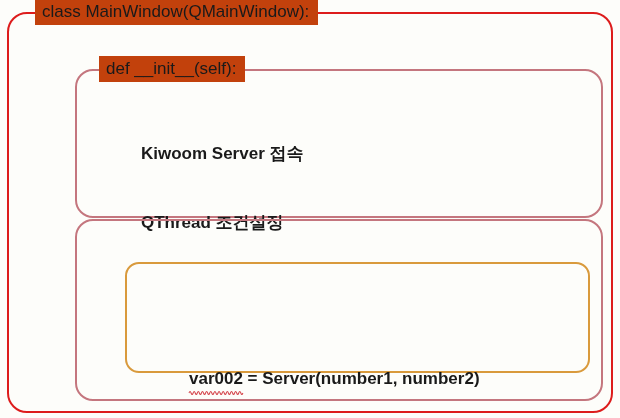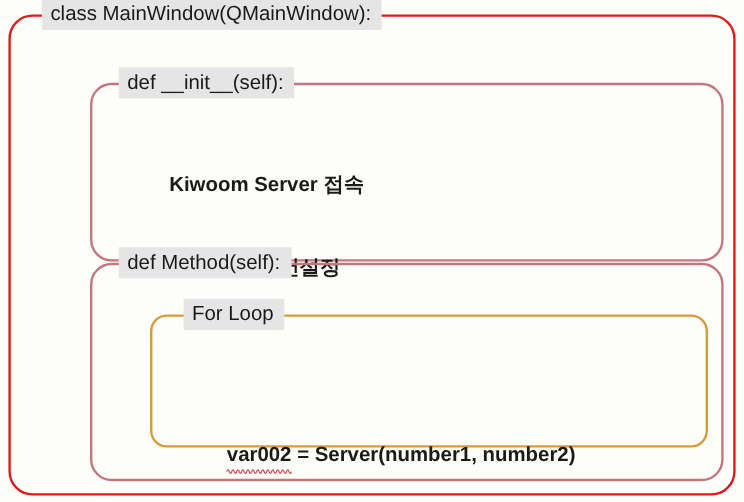--- a/index.html
+++ b/index.html
@@ -32,21 +32,21 @@
     inset: 0;
     box-sizing: border-box;
     border-style: solid;
     border-radius: 18px;
     pointer-events: none;
   }
   
   .gb-label {
     position: absolute;
     top: -0.75em;
-    background: #e5e5e5;
+    background: #c2410c;
     padding: 0 9px 0 7px;
     line-height: 1.5em;
     white-space: nowrap;
     color: #1a1a1a;
   }
   .gb-body {
     position: absolute;
     color: #1a1a1a;
     white-space: pre;
     font-weight: bold;
@@ -173,26 +173,24 @@
       <div class="gb-frame"></div>
       <div class="gb-label">def __init__(self):</div>
       <div class="gb-body">
         <span class="codeline">Kiwoom Server 접속</span>
         <span class="codeline">QThread 조건설정</span>
       </div>
     </div>
 
     <div class="groupbox rose" id="box-method">
       <div class="gb-frame"></div>
-      <div class="gb-label">def Method(self):</div>
     </div>
 
     <div class="groupbox" id="box-forloop">
       <div class="gb-frame"></div>
-      <div class="gb-label">For Loop</div>
       <div class="gb-body">
         <span class="codeline"><span class="squiggle" style="--has-svg: 1;">var002<svg viewBox="0 0 52 5" preserveAspectRatio="none">
                 <path d="M0 4 q1 -3 2 0 q1 3 2 0 q1 -3 2 0 q1 3 2 0 q1 -3 2 0 q1 3 2 0 q1 -3 2 0 q1 3 2 0 q1 -3 2 0 q1 3 2 0 q1 -3 2 0 q1 3 2 0 q1 -3 2 0 q1 3 2 0 q1 -3 2 0 q1 3 2 0 q1 -3 2 0 q1 3 2 0 q1 -3 2 0 q1 3 2 0 q1 -3 2 0 q1 3 2 0 q1 -3 2 0 q1 3 2 0 q1 -3 2 0 q1 3 2 0" fill="none" stroke="#d4454b" stroke-width="1"></path>
               </svg></span><span> = Server(number1, number2)</span></span>
         <span class="codeline"><span class="squiggle" style="--has-svg: 1;">var002</span></span>
       </div>
     </div>
 
   </div>
 </div>

